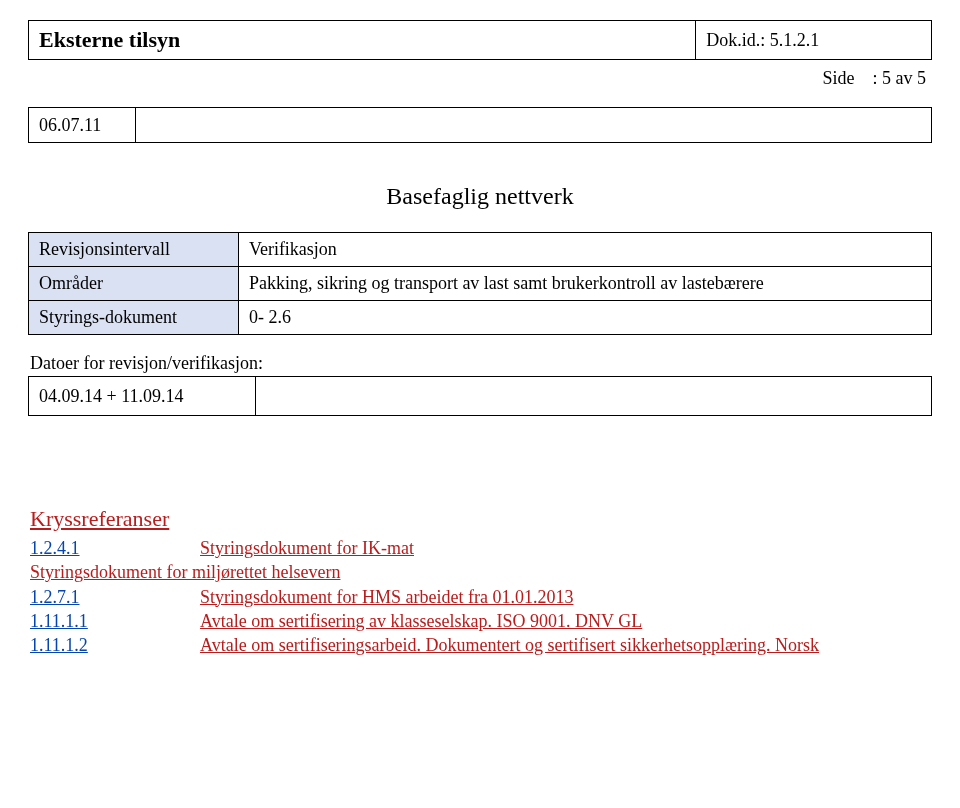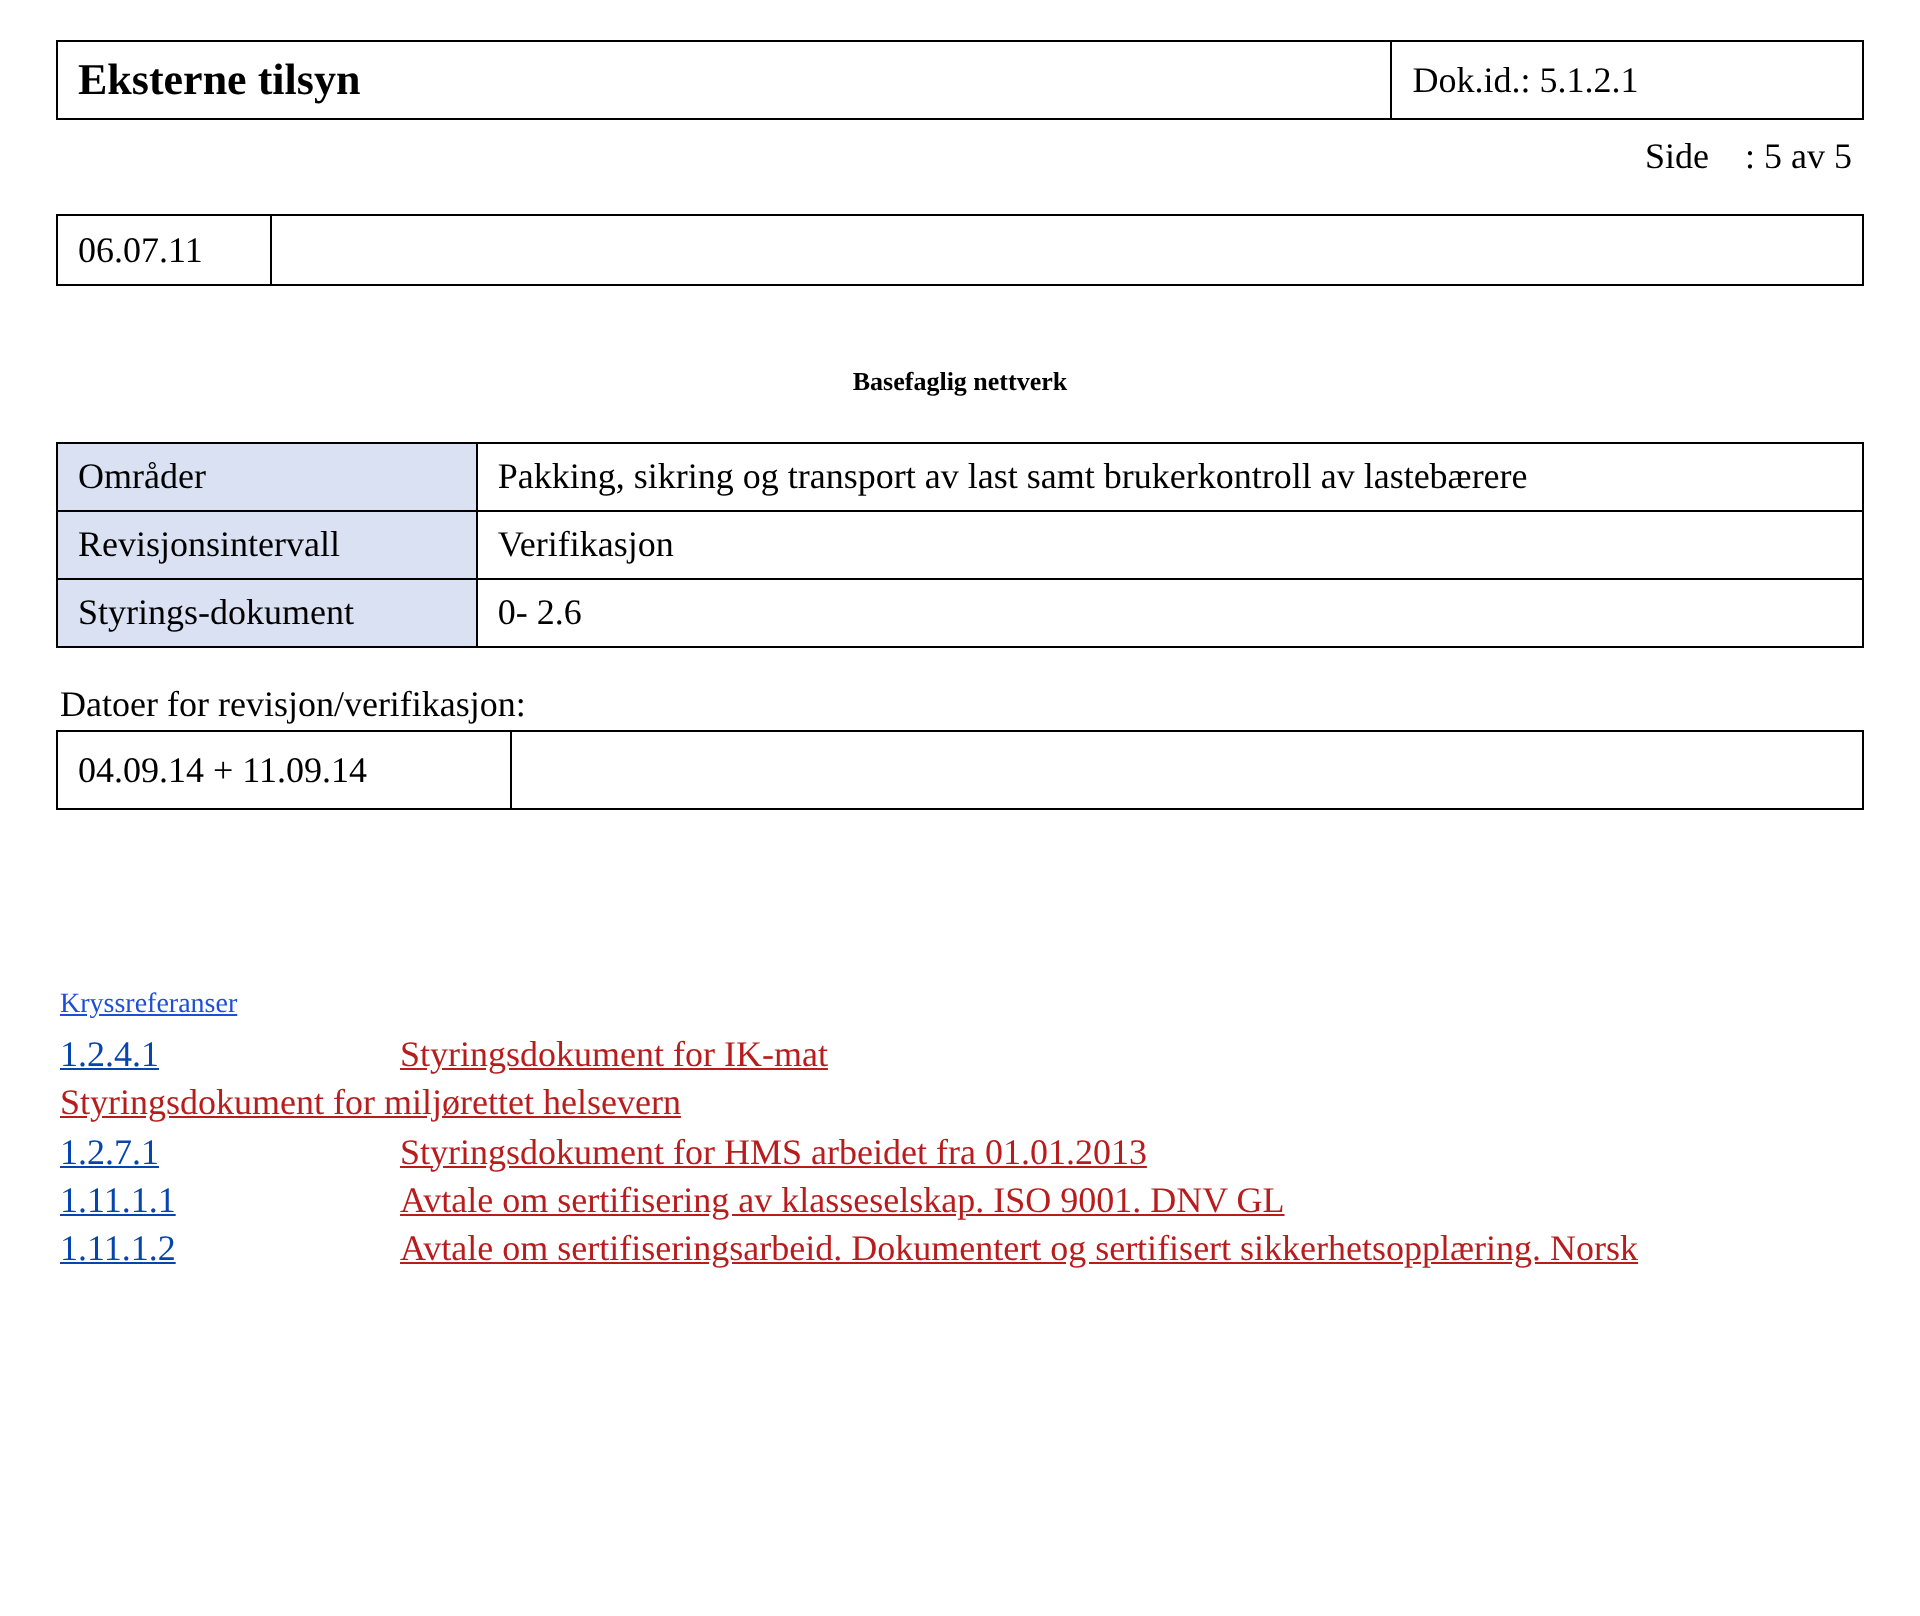--- a/index.html
+++ b/index.html
@@ -48,22 +48,22 @@
     vertical-align: middle;
     height: 26px;
   }
   .sb-left {
     width: 86px;
   }
   .sb-right {
     width: 790px;
   }
   .section-title {
-    font-weight: bold;
-    font-size: 13px;
+    font-weight: normal;
+    font-size: 24px;
     text-align: center;
     margin: 40px auto 22px auto;
   }
   .props-table {
     width: 100%;
     border-collapse: collapse;
     table-layout: fixed;
   }
   .props-table td {
     border: 1.5px solid #000;
@@ -95,23 +95,23 @@
     height: 26px;
   }
   .dl {
     width: 24%;
   }
   .dr {
     width: 76%;
   }
   .kryss-heading {
     margin: 90px 0 4px 2px;
-    font-size: 14px;
-    text-decoration: underline;
-    color: #1d4ed8;
+    font-size: 22px;
+    text-decoration: underline;
+    color: #b91c1c;
   }
   .refs {
     margin: 0 0 0 2px;
   }
   .ref-row {
     display: flex;
     align-items: flex-start;
     line-height: 1.35;
   }
   .ref-num {
@@ -160,26 +160,26 @@
       <td class="sb-right"></td>
     </tr>
   </tbody>
     </table>
 
   <div class="section-title">Basefaglig nettverk</div>
 
   <table class="props-table">
     <tbody>
         <tr>
+      <td class="props-left">Revisjonsintervall</td>
+      <td class="props-right">Verifikasjon</td>
+    </tr>
+    <tr>
       <td class="props-left">Områder</td>
       <td class="props-right">Pakking, sikring og transport av last samt brukerkontroll av lastebærere</td>
-    </tr>
-    <tr>
-      <td class="props-left">Revisjonsintervall</td>
-      <td class="props-right">Verifikasjon</td>
     </tr>
     <tr>
       <td class="props-left">Styrings-dokument</td>
       <td class="props-right">0- 2.6</td>
     </tr>
   </tbody>
     </table>
 
   <div class="plain">Datoer for revisjon/verifikasjon:</div>
   <table class="dates-table">

